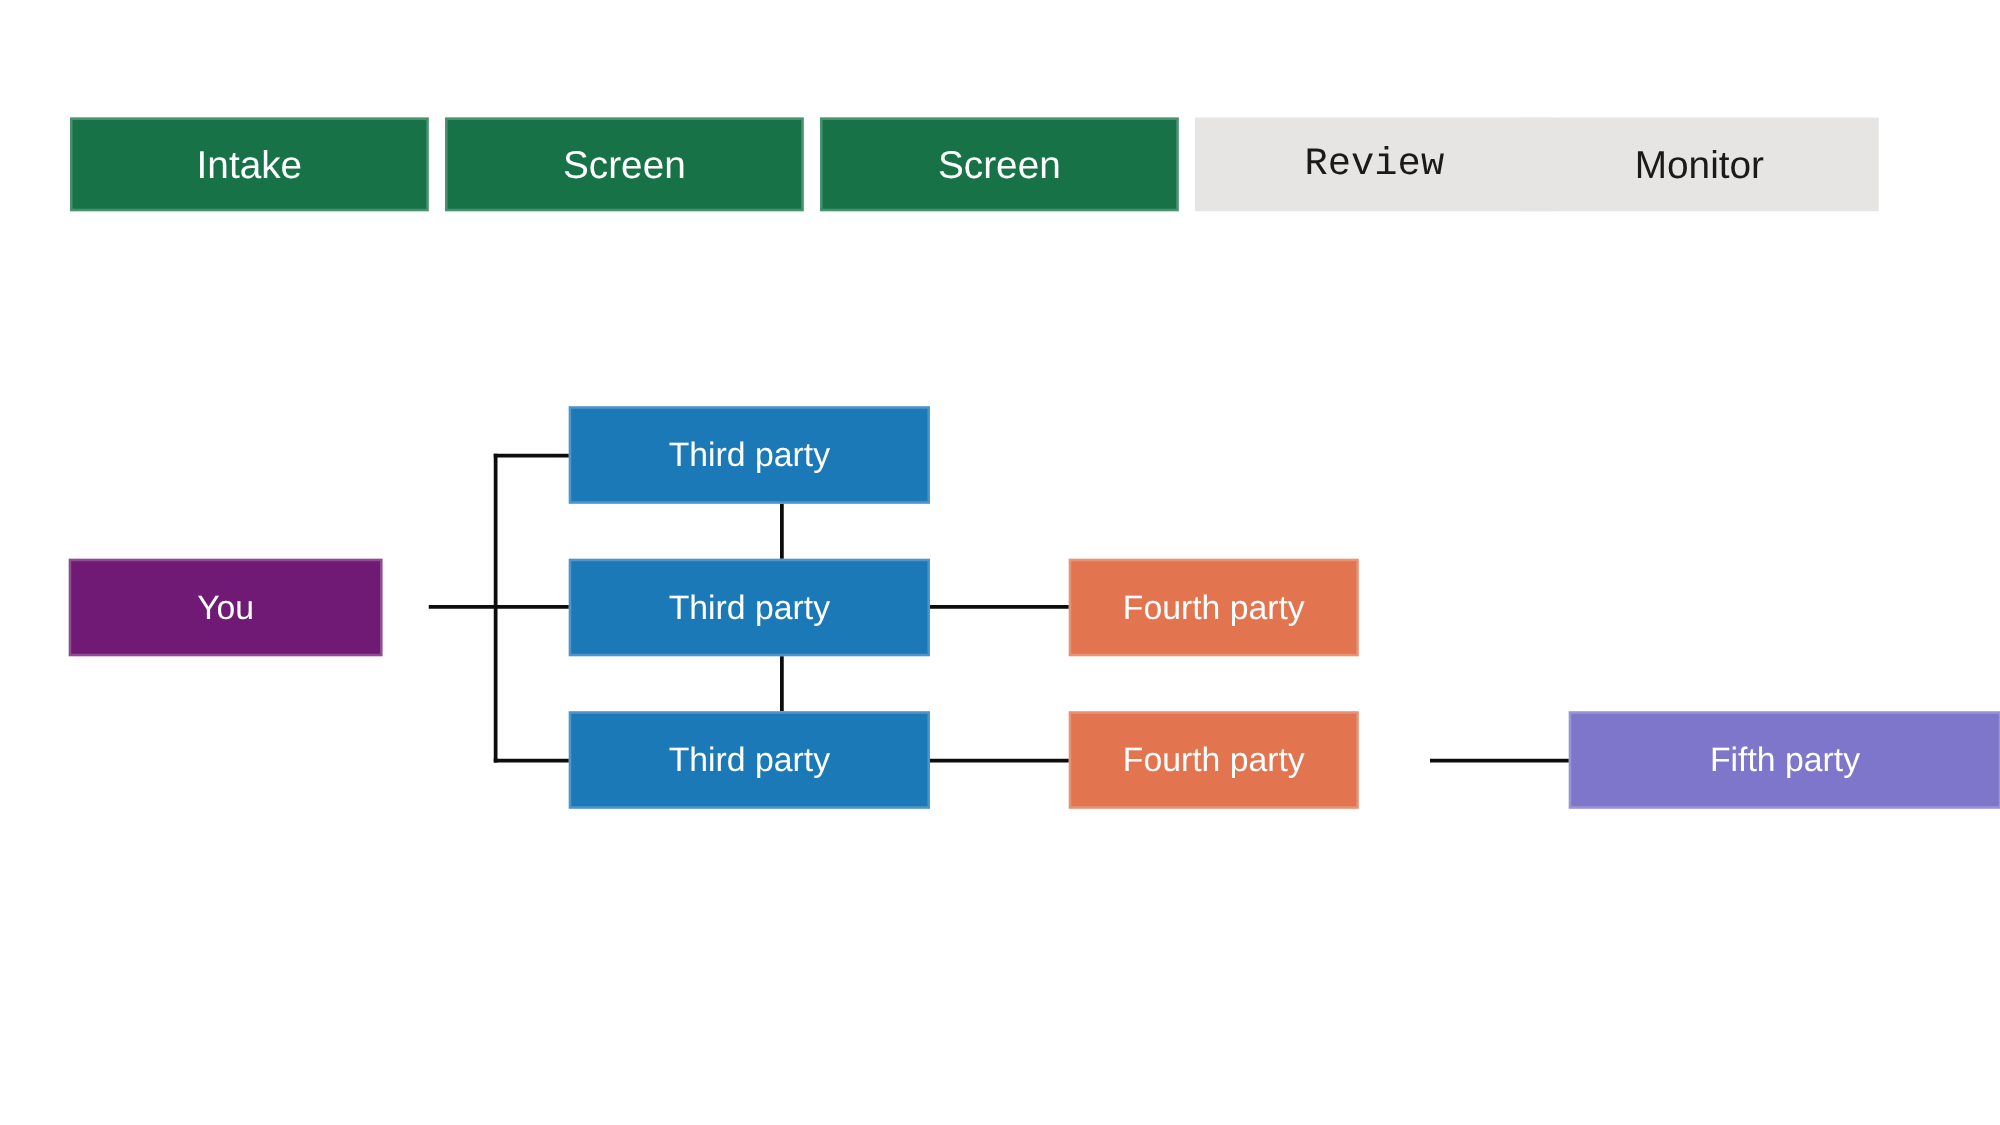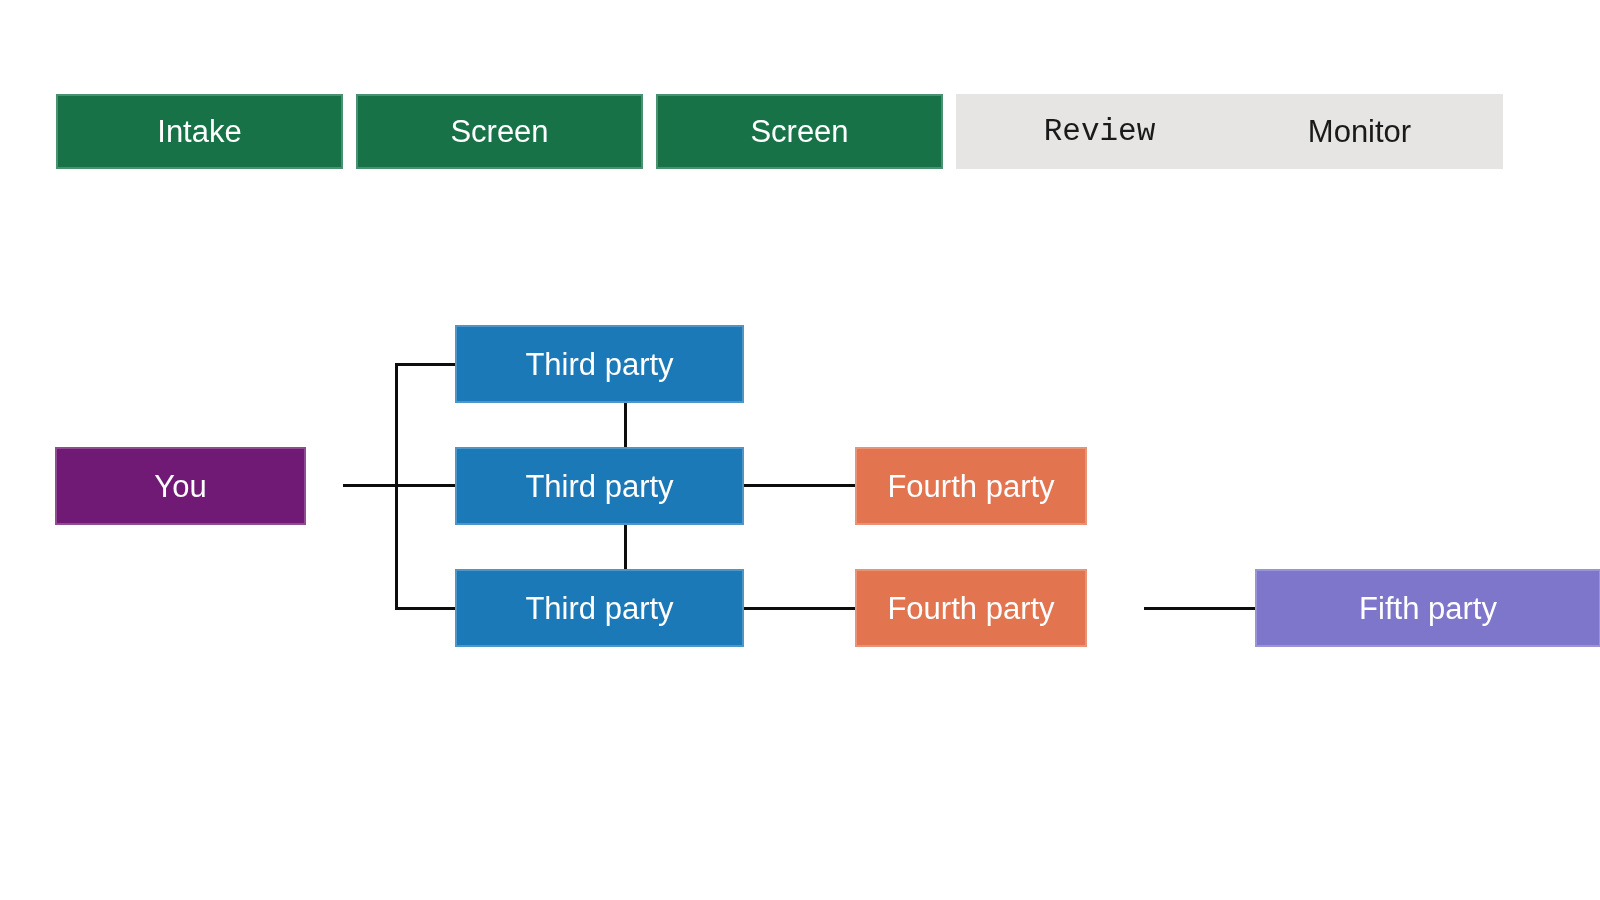--- a/index.html
+++ b/index.html
@@ -45,21 +45,21 @@
   .stage-3 { left: 956px; font-family: Liberation Mono, monospace; }
   .stage-4 { left: 1216px; }
 
   
   .node {
     position: absolute;
     height: 78px;
     display: flex;
     align-items: center;
     justify-content: center;
-    font-size: 31px;
+    font-size: 27px;
     line-height: 1;
     color: #ffffff;
     white-space: nowrap;
     box-shadow: inset 0 0 0 2px rgba(255,255,255,0.22);
   }
   .node.you    { left: 55px;   width: 251px; background: #701a75; }
   .node.third  { left: 455px;  width: 289px; background: #1c79b8; }
   .node.fourth { left: 855px;  width: 232px; background: #e27450; }
   .node.fifth  { left: 1255px; width: 346px; background: #7d76ca; }
   .row1 { top: 325px; }

